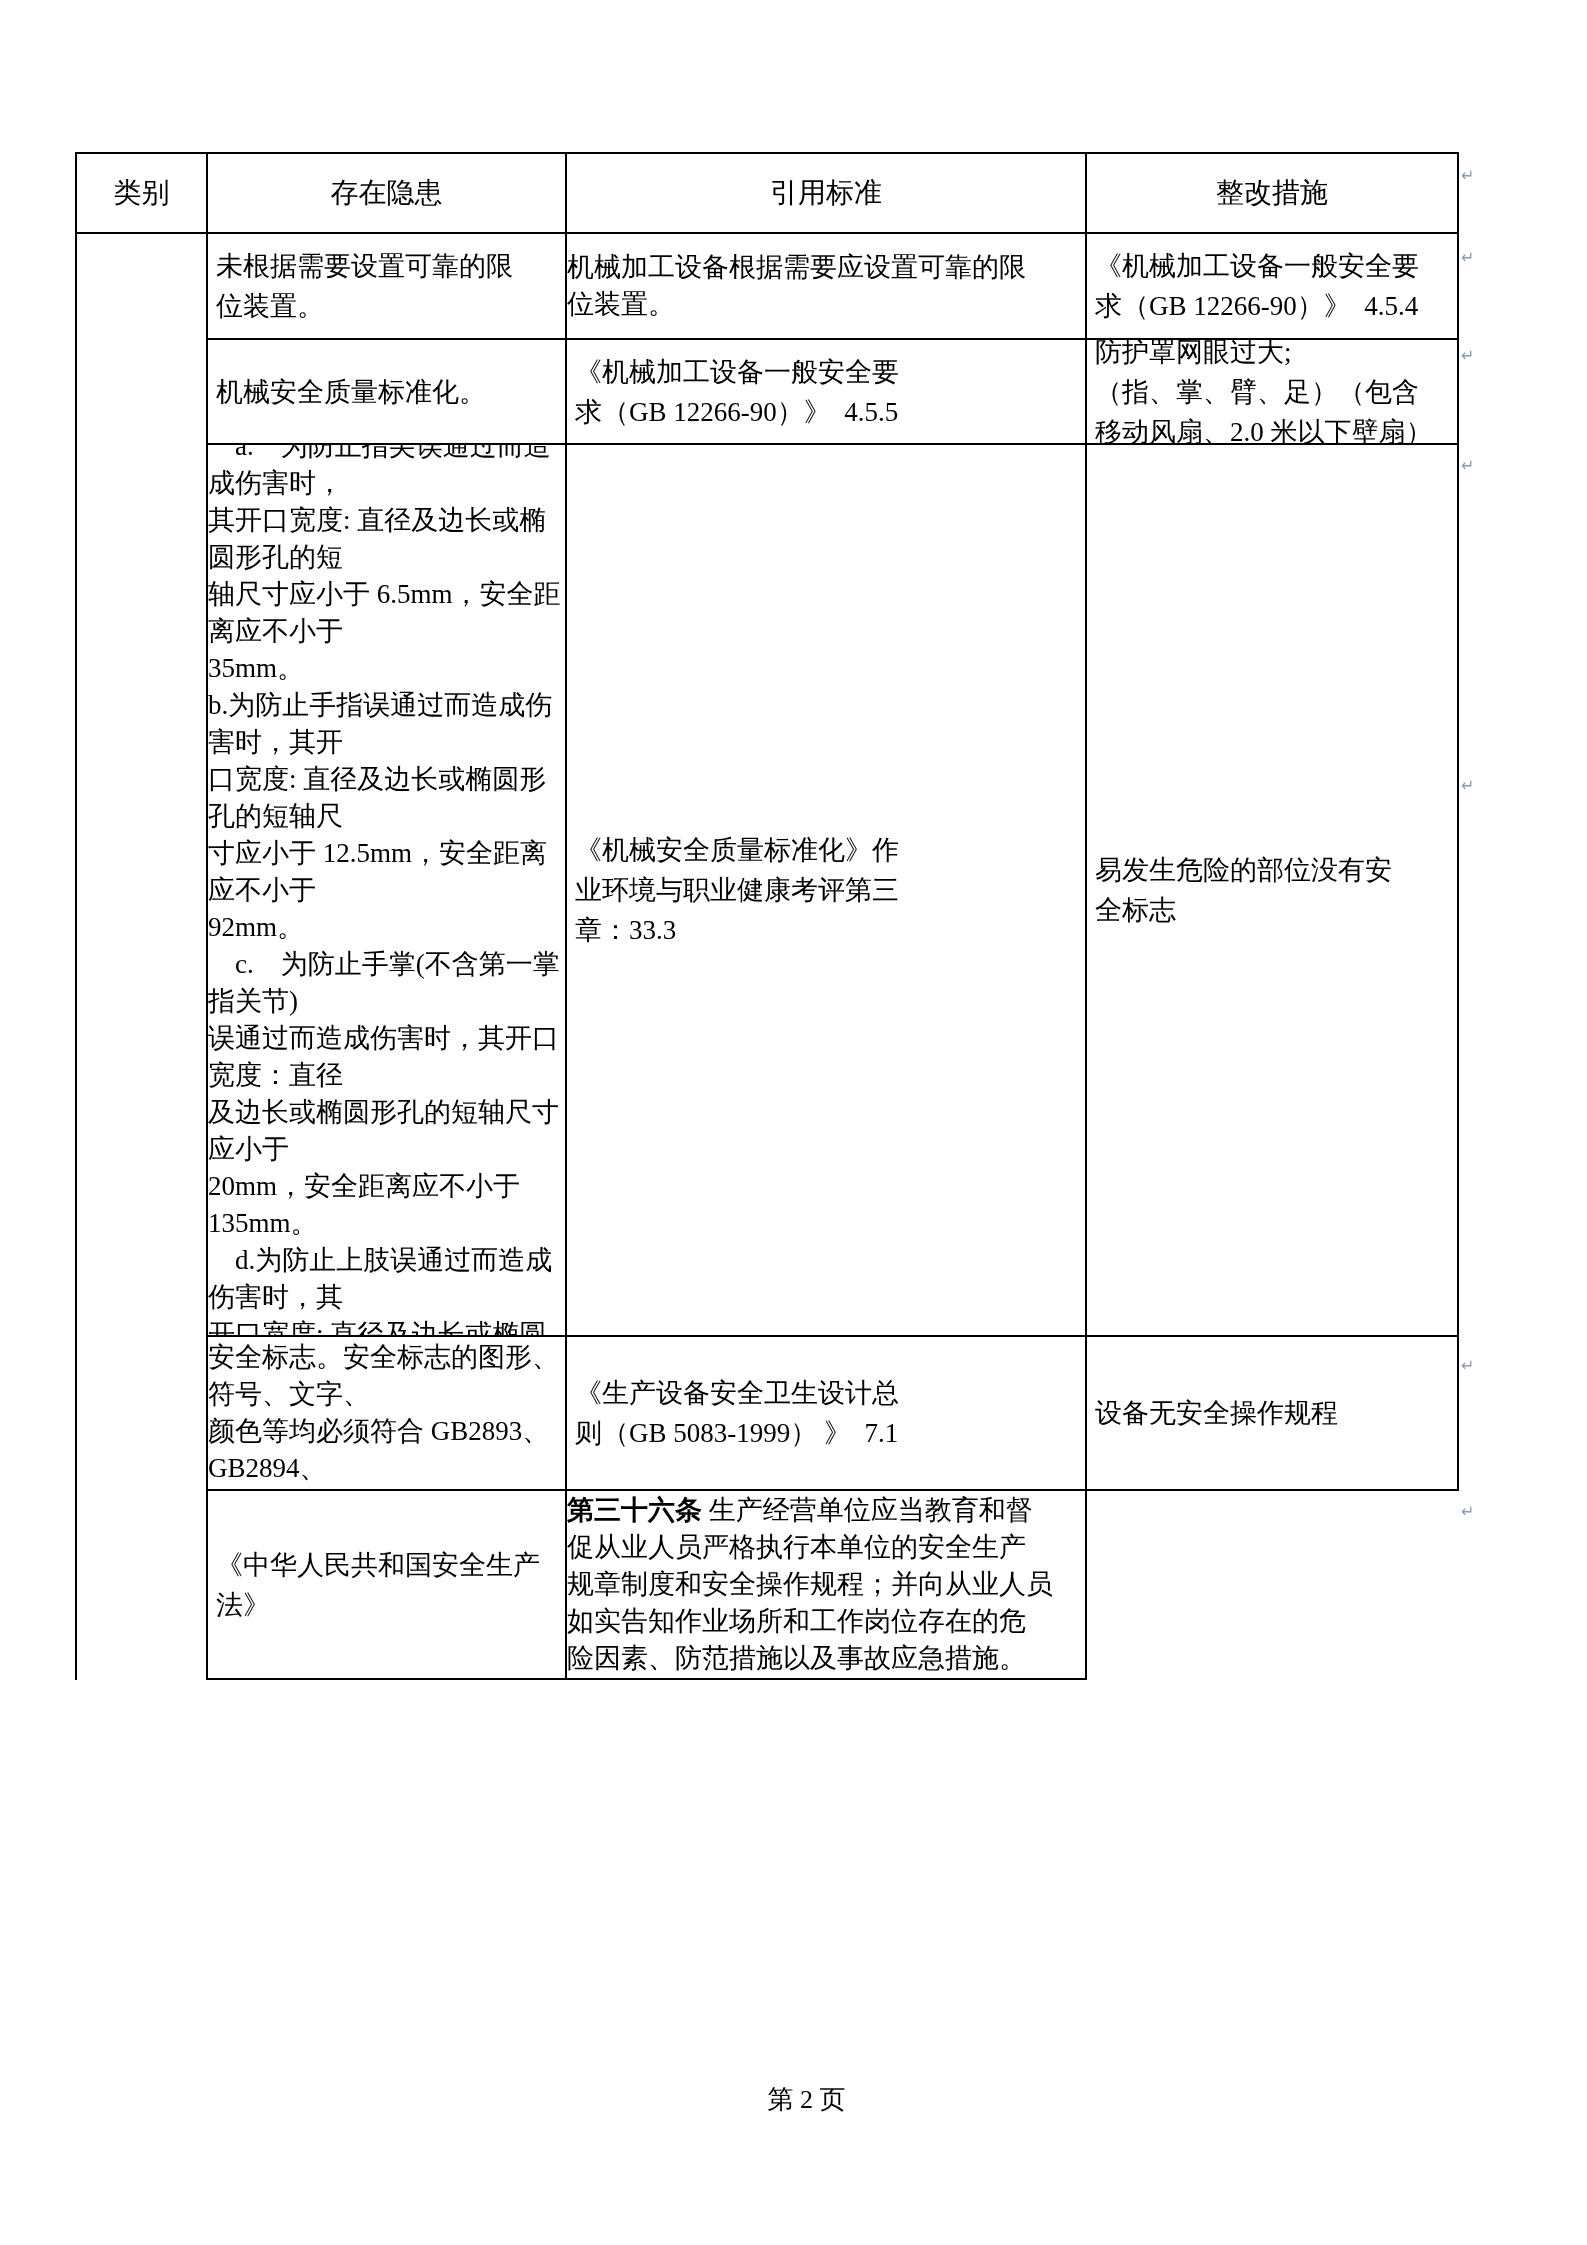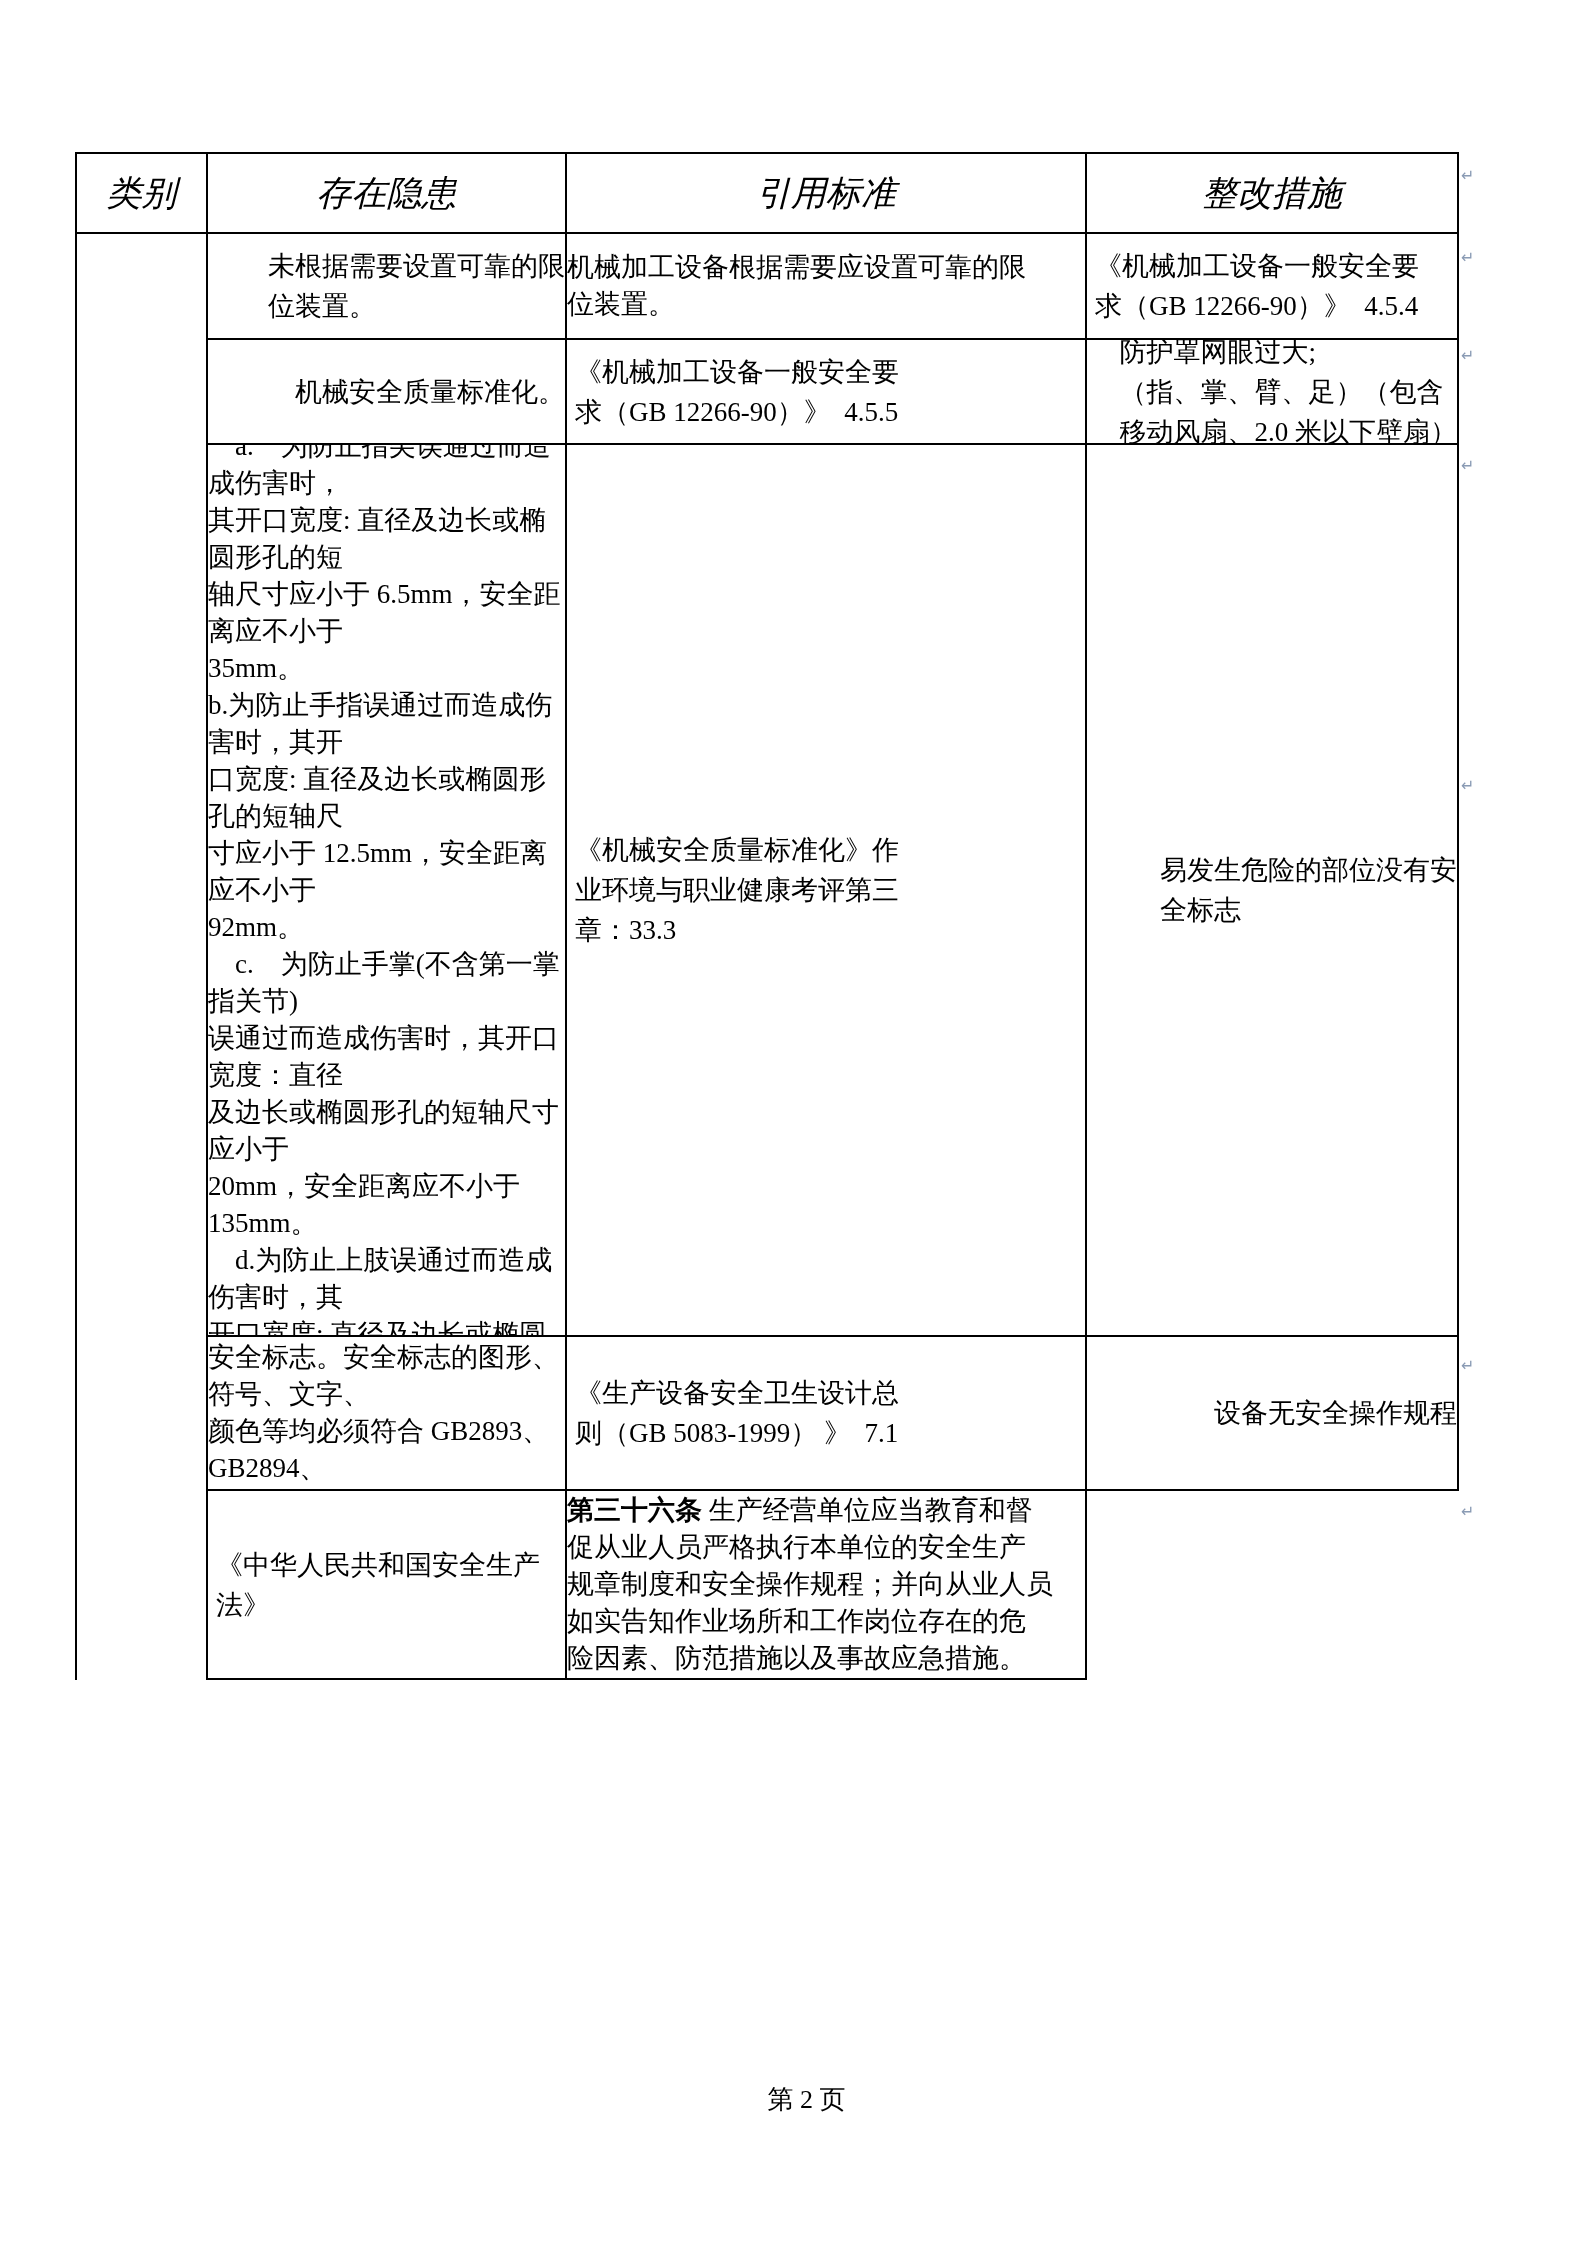--- a/index.html
+++ b/index.html
@@ -20,23 +20,23 @@
     border-left:2px solid #000;
   }
   .cell {
     box-sizing:border-box;
     border-right:2px solid #000;
     border-bottom:2px solid #000;
     display:flex; align-items:center;
     overflow:hidden;
     font-size:27px;
   }
-  .head { justify-content:center; text-align:center; font-size:35px;font-style:italic; }
+  .head { justify-content:center; text-align:center; font-size:28px; }
   .cat-cell { grid-column:1; grid-row:2 / 7; border-bottom:none; }
-  .hazard-cell  {  line-height:40px;justify-content:flex-end; }
+  .hazard-cell  { padding-left:8px;  line-height:40px; }
   .measure-cell { padding-left:0;  line-height:37px; }
   .standard-cell{ padding-left:8px;  line-height:40px; }
   .txt { white-space:pre-wrap; }
   .b { font-weight:bold; }
   .mark {
     position:absolute; left:1461px;
     color:#8a9bb4;
     font-size:16px;
     font-family:"DejaVu Sans","Liberation Sans",sans-serif;
     line-height:16px;

